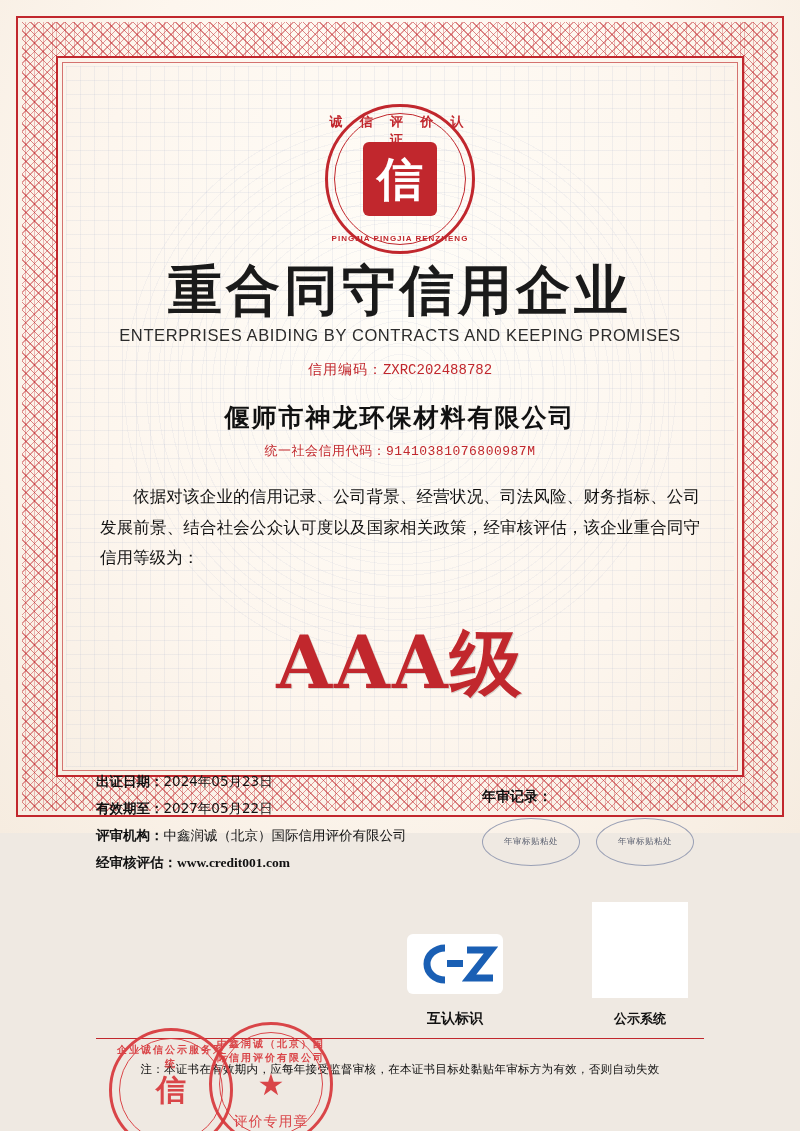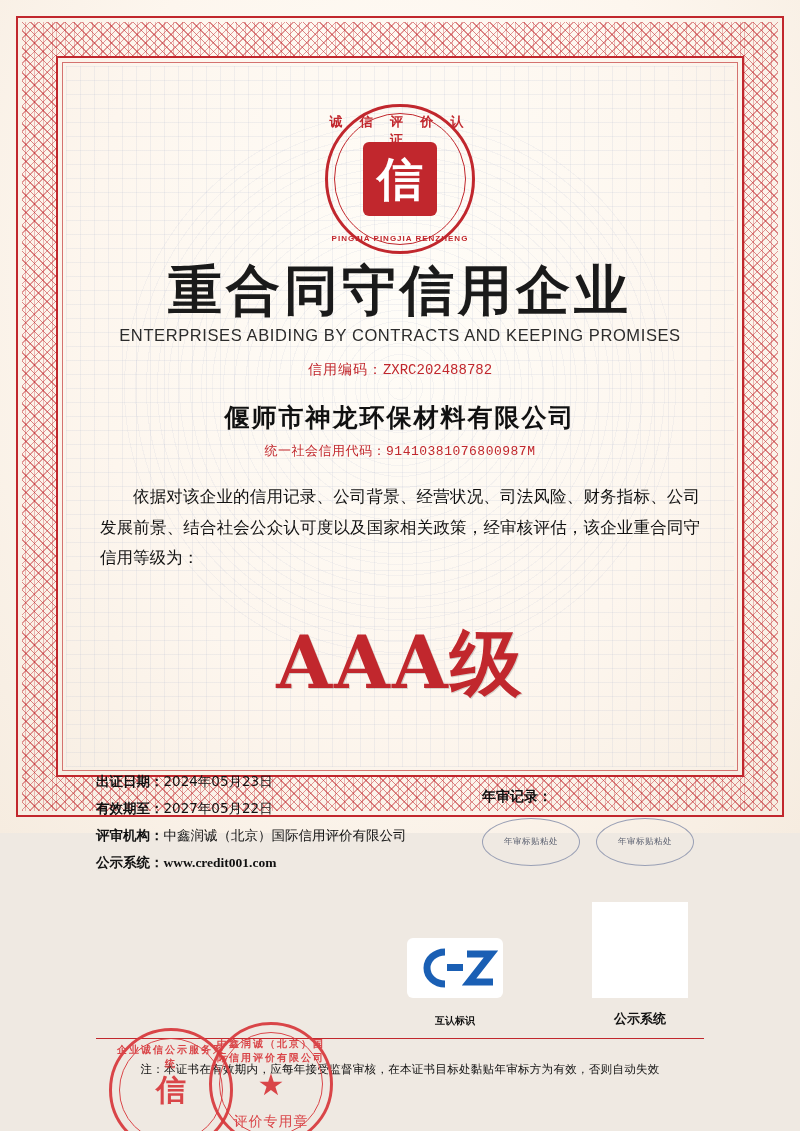--- a/index.html
+++ b/index.html
@@ -179,21 +179,21 @@
   }
   .seal-stack{position:relative;width:230px;}
   .seal-stack .s1{position:absolute;left:-4px;top:0;}
   .seal-stack .s2{position:absolute;left:96px;top:-6px;}
   .mark-block{text-align:center;width:120px;}
   .mark-logo{
     width:96px;height:60px;margin:0 auto;border-radius:6px;
     display:flex;align-items:center;justify-content:center;
     background:#fff;
   }
-  .mark-cap{margin-top:16px;font-size:10px;font-weight:bold;color:#111;font-family:"DejaVu Sans", sans-serif;}
+  .mark-cap{margin-top:16px;font-size:14px;font-weight:bold;color:#111;font-family:"DejaVu Sans", sans-serif;}
   .qr-block{text-align:center;width:120px;}
   .qr{
     width:92px;height:92px;margin:0 auto;background:#fff;
     background-image:
       repeating-linear-gradient(0deg,#111 0 4px, #fff 4px 8px),
       repeating-linear-gradient(90deg,#111 0 4px, rgba(255,255,255,0) 4px 8px);
     background-blend-mode:screen;
     border:2px solid #fff;
   }
   .qr-cap{margin-top:12px;font-size:13px;font-weight:bold;color:#111;font-family:"DejaVu Sans", sans-serif;}
@@ -244,21 +244,21 @@
         <div>
           <span class="label">出证日期：</span><span class="val">2024年05月23日</span>
         </div>
         <div>
           <span class="label">有效期至：</span><span class="val">2027年05月22日</span>
         </div>
         <div>
           <span class="label">评审机构：</span><span class="val">中鑫润诚（北京）国际信用评价有限公司</span>
         </div>
         <div>
-          <span class="label">公示系统：</span><span class="site">www.credit001.com</span>
+          <span class="label">经审核评估：</span><span class="site">www.credit001.com</span>
         </div>
       </div>
 
       <div class="annual">
         <div class="ann-title">年审记录：</div>
         <div class="ovals">
           <div class="oval">年审标贴粘处</div>
           <div class="oval">年审标贴粘处</div>
         </div>
       </div>

